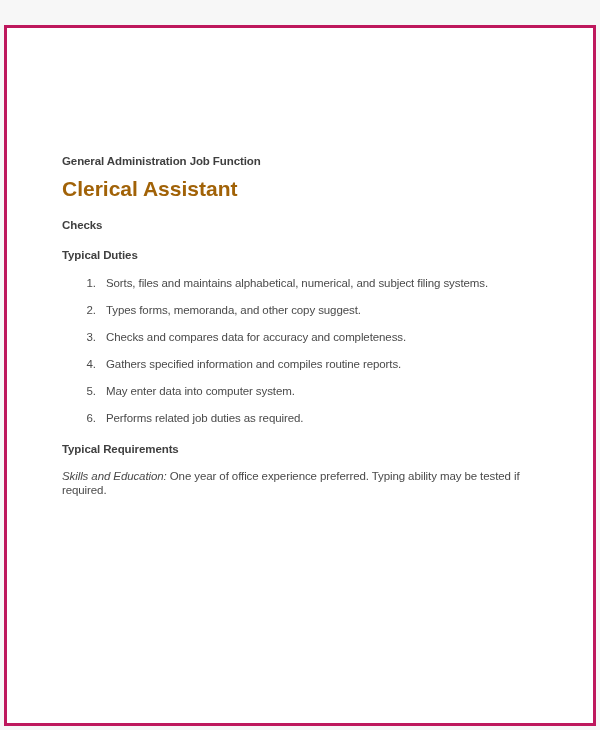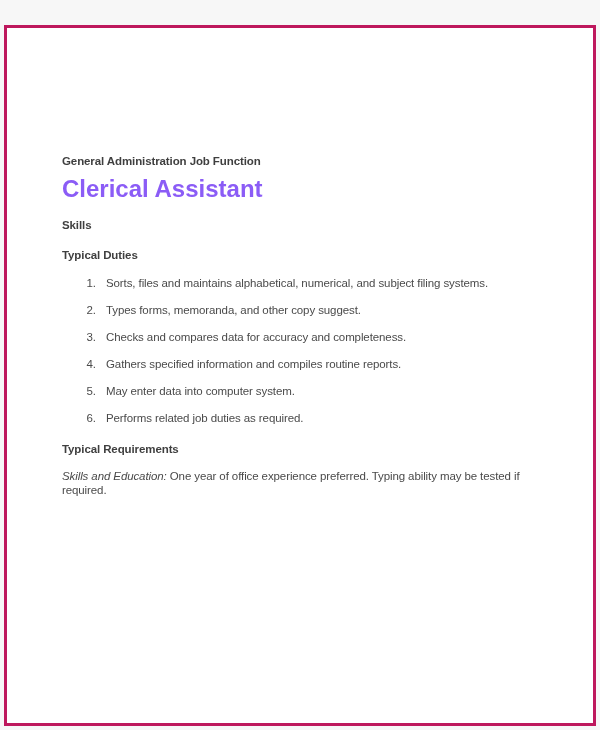--- a/index.html
+++ b/index.html
@@ -25,24 +25,24 @@
     letter-spacing: -0.1px;
   }
   .kicker {
     font-weight: bold;
     color: #3f3f3f;
     font-size: 11.5px;
     line-height: 14px;
   }
   .title {
     margin: 10px 0 0 0;
-    font-size: 24px;
+    font-size: 21px;
     line-height: 22px;
     font-weight: bold;
-    color: #8b5cf6;
+    color: #a16207;
     letter-spacing: 0;
   }
   .grade {
     font-weight: bold;
     color: #3f3f3f;
     line-height: 14px;
   }
   .sec-heading {
     font-weight: bold;
     color: #3f3f3f;
@@ -68,21 +68,21 @@
 <body>
 
 <div class="page">
   <div class="content">
 
     <div class="kicker">General Administration Job Function</div>
 
     <h1 class="title">Clerical Assistant</h1>
 
 
-    <div class="sec-heading summary-h">Skills</div>
+    <div class="sec-heading summary-h">Checks</div>
 
     <div class="sec-heading duties-h">Typical Duties</div>
     <ol class="duties">
       <li>Sorts, files and maintains alphabetical, numerical, and subject filing systems.</li>
       <li>Types forms, memoranda, and other copy suggest.</li>
       <li>Checks and compares data for accuracy and completeness.</li>
       <li>Gathers specified information and compiles routine reports.</li>
       <li>May enter data into computer system.</li>
       <li>Performs related job duties as required.</li>
     </ol>

